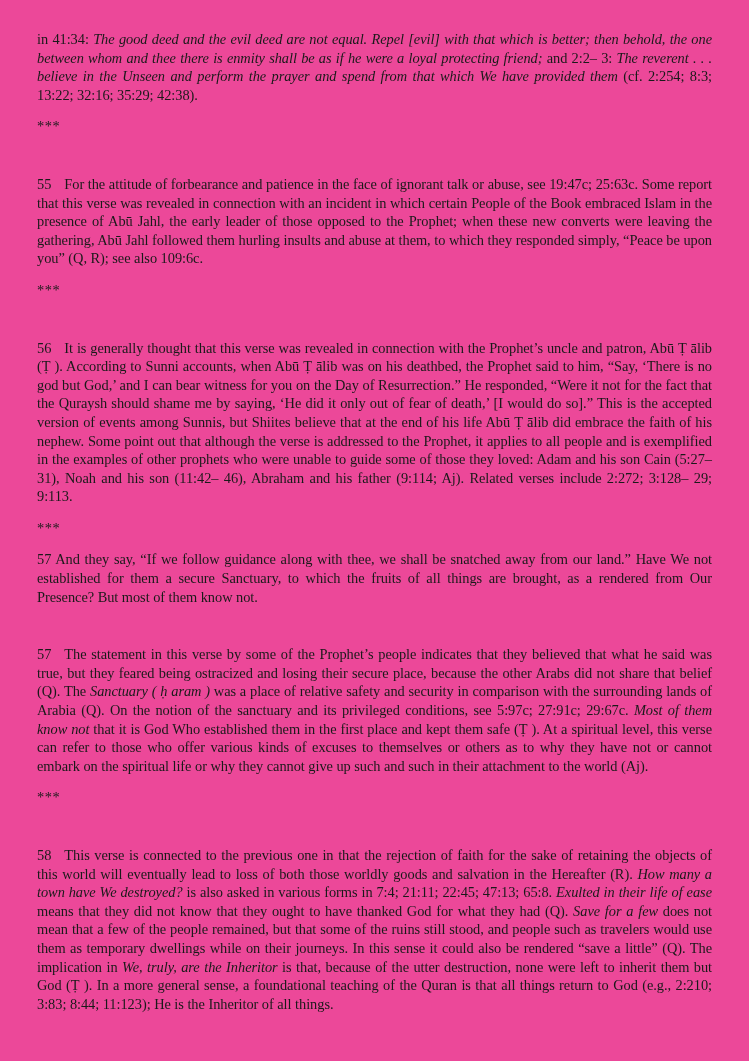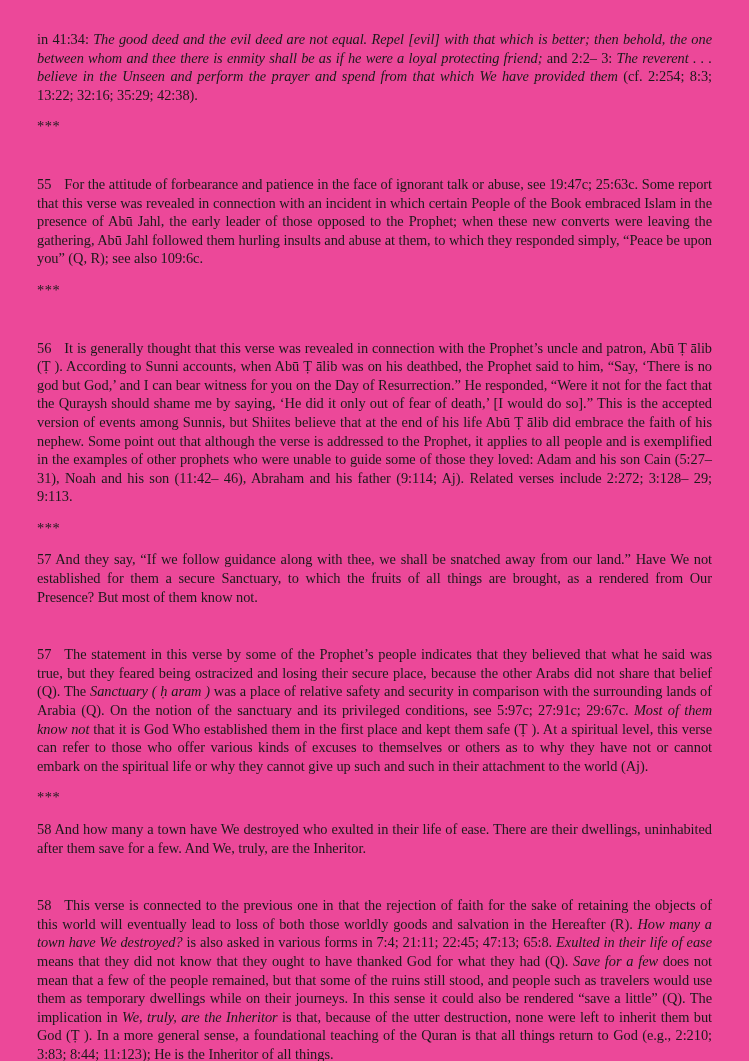--- a/index.html
+++ b/index.html
@@ -78,18 +78,17 @@
     <p class="commentary"><span class="num">56</span><span class="gap"></span><span>It is generally thought that this verse was revealed in connection with the Prophet’s uncle and patron, Abū Ṭ ālib (Ṭ ). According to Sunni accounts, when Abū Ṭ ālib was on his deathbed, the Prophet said to him, “Say, ‘There is no god but God,’ and I can bear witness for you on the Day of Resurrection.” He responded, “Were it not for the fact that the Quraysh should shame me by saying, ‘He did it only out of fear of death,’ [I would do so].” This is the accepted version of events among Sunnis, but Shiites believe that at the end of his life Abū Ṭ ālib did embrace the faith of his nephew. Some point out that although the verse is addressed to the Prophet, it applies to all people and is exemplified in the examples of other prophets who were unable to guide some of those they loved: Adam and his son Cain (5:27– 31), Noah and his son (11:42– 46), Abraham and his father (9:114; Aj). Related verses include 2:272; 3:128– 29; 9:113.</span></p>
 
     <div class="divider">***</div>
 
     <p class="verse"><span class="num">57</span> <span>And they say, “If we follow guidance along with thee, we shall be snatched away from our land.” Have We not established for them a secure Sanctuary, to which the fruits of all things are brought, as a rendered from Our Presence? But most of them know not.</span></p>
 
     <p class="commentary"><span class="num">57</span><span class="gap"></span><span>The statement in this verse by some of the Prophet’s people indicates that they believed that what he said was true, but they feared being ostracized and losing their secure place, because the other Arabs did not share that belief (Q). The </span><i>Sanctuary ( ḥ aram )</i><span> was a place of relative safety and security in comparison with the surrounding lands of Arabia (Q). On the notion of the sanctuary and its privileged conditions, see 5:97c; 27:91c; 29:67c. </span><i>Most of them know not</i><span> that it is God Who established them in the first place and kept them safe (Ṭ ). At a spiritual level, this verse can refer to those who offer various kinds of excuses to themselves or others as to why they have not or cannot embark on the spiritual life or why they cannot give up such and such in their attachment to the world (Aj).</span></p>
 
     <div class="divider">***</div>
 
-    <p class="verse"><span class="num">58</span> <span>And how many a town have We destroyed who exulted in their life of ease. There are their dwellings, uninhabited after them save for a few. And We, truly, are the Inheritor.</span></p>
 
     <p class="commentary"><span class="num">58</span><span class="gap"></span><span>This verse is connected to the previous one in that the rejection of faith for the sake of retaining the objects of this world will eventually lead to loss of both those worldly goods and salvation in the Hereafter (R). </span><i>How many a town have We destroyed?</i><span> is also asked in various forms in 7:4; 21:11; 22:45; 47:13; 65:8. </span><i>Exulted in their life of ease</i><span> means that they did not know that they ought to have thanked God for what they had (Q). </span><i>Save for a few</i><span> does not mean that a few of the people remained, but that some of the ruins still stood, and people such as travelers would use them as temporary dwellings while on their journeys. In this sense it could also be rendered “save a little” (Q). The implication in </span><i>We, truly, are the Inheritor</i><span> is that, because of the utter destruction, none were left to inherit them but God (Ṭ ). In a more general sense, a foundational teaching of the Quran is that all things return to God (e.g., 2:210; 3:83; 8:44; 11:123); He is the Inheritor of all things.</span></p>
 
   </div>
 </div>
 
 </body></html>

